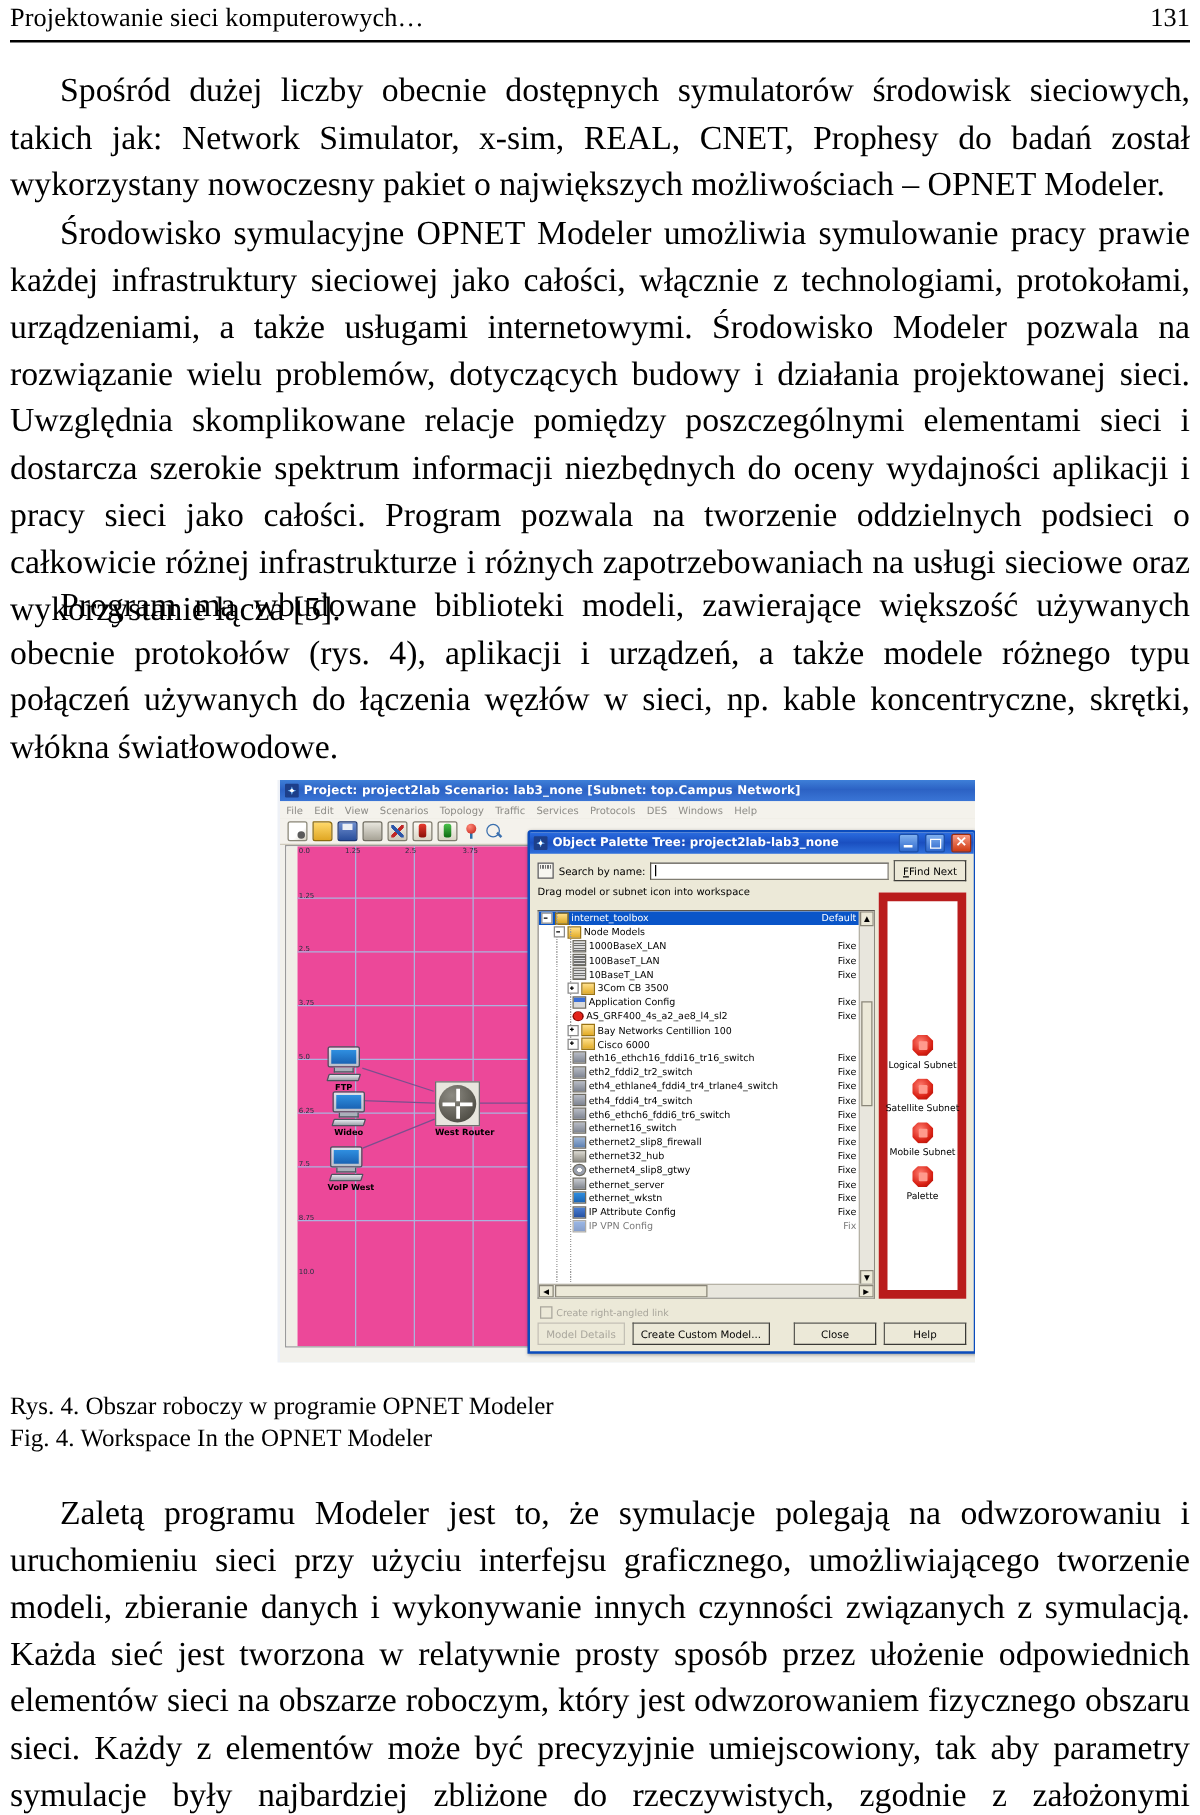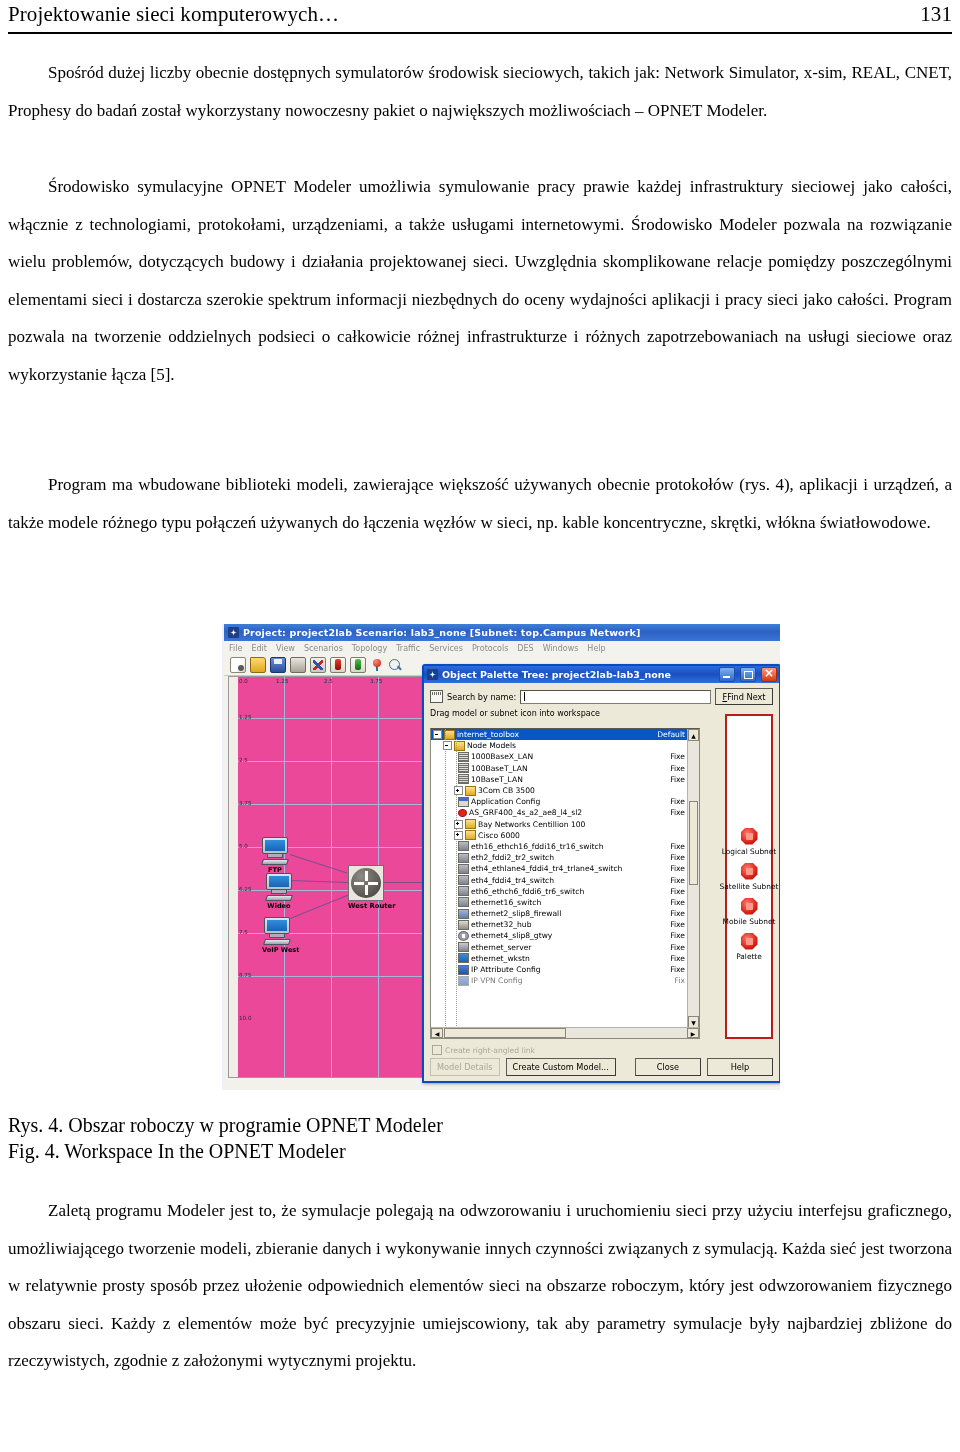--- a/index.html
+++ b/index.html
@@ -19,21 +19,21 @@
     display:flex;justify-content:space-between;align-items:baseline;
     font-size:21px;letter-spacing:.1px;
   }
   .runhead .rule{
     position:absolute;left:0;top:30px;width:944px;height:2px;background:#000;
   }
 
   
   .body-text{
     position:absolute;left:8px;width:944px;
-    font-size:17px;line-height:37.6px;
+    font-size:27px;line-height:37.6px;
     text-align:justify;
     text-justify:inter-word;
   }
   .body-text p{margin:0;}
   .body-text p.indent{text-indent:40px;}
 
   .blk1{top:54px;}
   .blk2{top:168px;}
   .blk3{top:466px;}
 
@@ -209,22 +209,22 @@
     background:repeating-linear-gradient(0deg,#9a9a9a 0 1px,transparent 1px 2px);}
   .treeline2{position:absolute;left:25px;top:10px;bottom:0;width:1px;
     background:repeating-linear-gradient(0deg,#9a9a9a 0 1px,transparent 1px 2px);}
   .vscroll{position:absolute;right:0;top:0;bottom:10px;width:11px;background:#e8e6dd;border-left:1px solid #b6b2a6;}
   .vscroll .btn{height:10px;background:#ece9d8;border:1px solid #8a8679;font-size:6px;display:flex;align-items:center;justify-content:center;}
   .vscroll .thumb{position:absolute;left:1px;right:1px;top:72px;height:82px;background:#ece9d8;border:1px solid #8a8679;}
   .hscroll{position:absolute;left:0;right:0;bottom:0;height:10px;background:#e8e6dd;border-top:1px solid #b6b2a6;display:flex;}
   .hscroll .btn{width:10px;background:#ece9d8;border:1px solid #8a8679;font-size:6px;display:flex;align-items:center;justify-content:center;}
   .hscroll .thumb{width:120px;background:#ece9d8;border:1px solid #8a8679;margin-left:1px;}
 
-  .subnetpanel{position:absolute;right:6px;top:48px;width:48px;bottom:42px;
-    background:#fff;border:2px solid #b91c1c;display:flex;flex-direction:column;
+  .subnetpanel{position:absolute;right:6px;top:48px;width:70px;bottom:42px;
+    background:#fff;border:7px solid #b91c1c;display:flex;flex-direction:column;
     align-items:center;justify-content:center;gap:2px;padding-top:40px;box-sizing:border-box;}
   .oct{width:17px;height:17px;background:radial-gradient(circle at 38% 32%,#ff7b6e,#d81f12 60%,#8e0a03);
     clip-path:polygon(30% 0,70% 0,100% 30%,100% 70%,70% 100%,30% 100%,0 70%,0 30%);position:relative;}
   .oct:after{content:"";position:absolute;left:5px;top:5px;width:7px;height:7px;background:#ff9a8d;border-radius:1px;}
   .sublbl{font-size:7.4px;margin:0 0 5px 0;color:#000;white-space:nowrap;}
 
   .chkrow{position:absolute;left:8px;bottom:26px;display:flex;align-items:center;gap:3px;}
   .chk{width:8px;height:8px;border:1px solid #a9a69c;background:#ece9d8;}
   .chklbl{font-size:7.6px;color:#a9a69c;}
   .btnrow{position:absolute;left:6px;right:6px;bottom:6px;height:16px;display:flex;align-items:center;gap:6px;}

